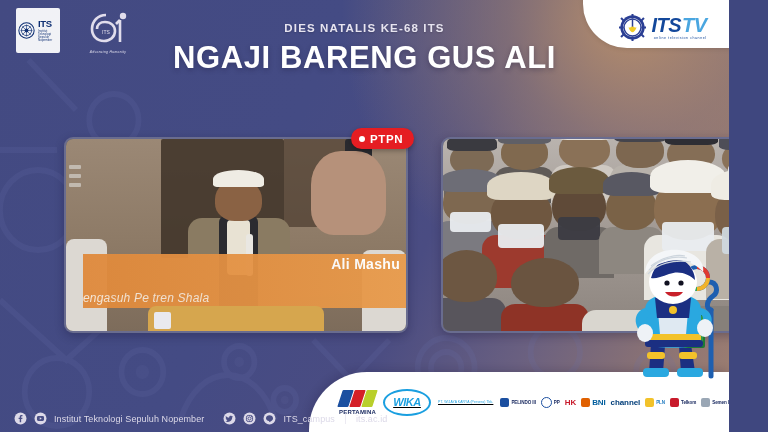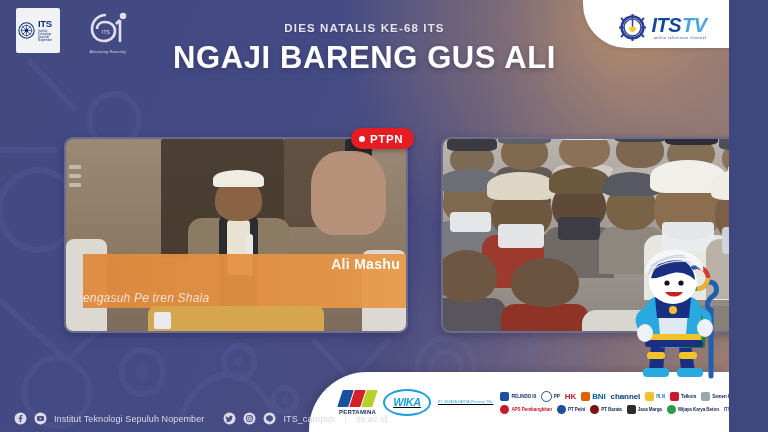--- a/index.html
+++ b/index.html
@@ -159,21 +159,21 @@
   .pertamina .arrows{display:flex;gap:1px;height:17px;}
   .pertamina .arrows i{display:block;width:11px;height:17px;transform:skewX(-18deg);border-radius:1px;}
   .pertamina .lbl{font-size:6px;font-weight:bold;color:#1c2c62;letter-spacing:.2px;}
   .wika{display:flex;align-items:center;gap:7px;flex:0 0 auto;text-decoration:underline;}
   .wika .oval{
     width:44px;height:23px;border:2.6px solid #1a9fe0;border-radius:50%;
     display:flex;align-items:center;justify-content:center;
     font-size:11px;font-weight:bold;color:#1a9fe0;font-style:italic;letter-spacing:-.4px;
   }
   .wika .lbl{font-size:3.4px;color:#1a9fe0;letter-spacing:.1px;}
-  .smalllogos{display:flex;flex-direction:column;gap:3px;flex:1 1 auto;min-width:0;}
+  .smalllogos{display:flex;flex-direction:row;gap:3px;flex:1 1 auto;min-width:0;}
   .slrow{display:flex;align-items:center;gap:5px;}
   .sl{display:flex;align-items:center;gap:2px;flex:0 0 auto;}
   .sl .mk{width:9px;height:9px;flex:0 0 auto;border-radius:2px;}
   .sl .tx{font-size:4.6px;font-weight:bold;color:#1c2c62;white-space:nowrap;letter-spacing:-.1px;}
   .sl .tx.red{color:#c81a2b;}
   .sl .tx.big{font-size:8px;}
 
   
   .socialbar{
     position:absolute;left:14px;bottom:7px;display:flex;align-items:center;gap:7px;z-index:5;

